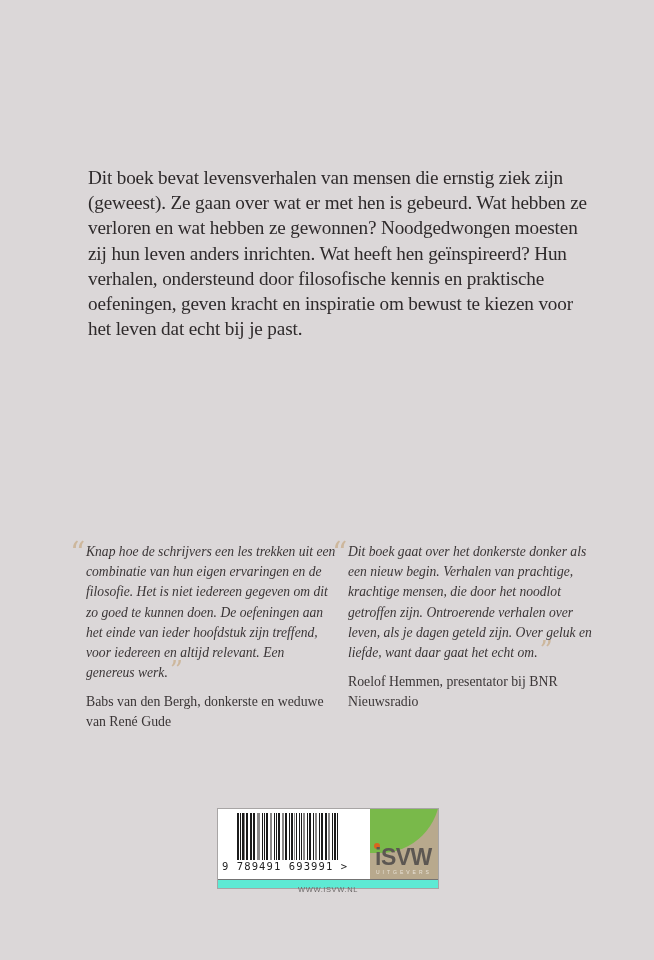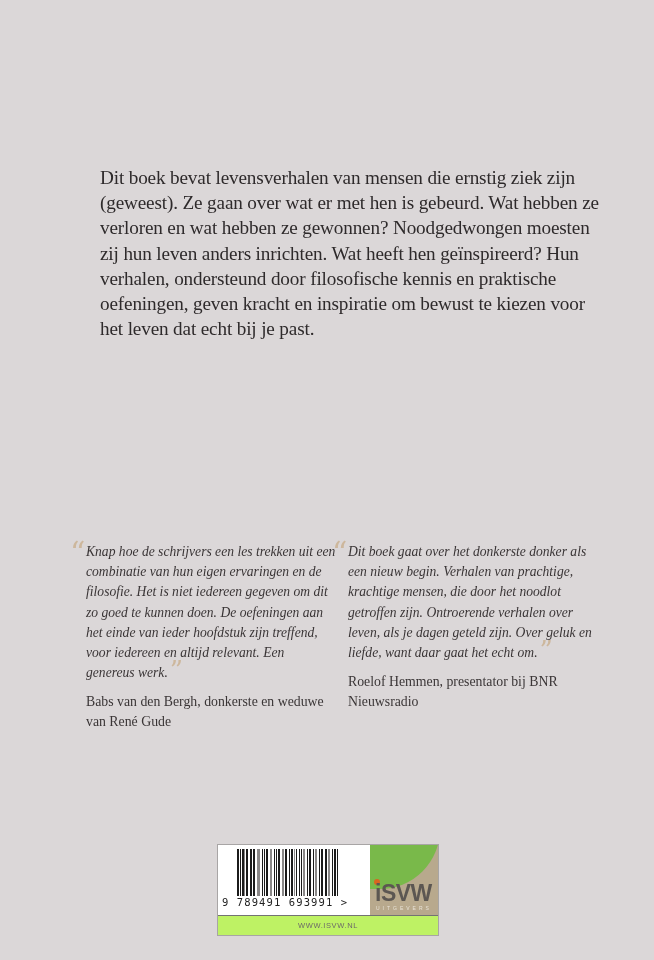--- a/index.html
+++ b/index.html
@@ -12,21 +12,20 @@
       overflow: hidden;
     }
     .main-text {
       position: absolute;
       left: 88px; top: 165px;
       width: 500px;
       font-size: 19.2px;
       line-height: 25.2px;
       letter-spacing: -0.15px;
       color: #2e2a2b;
-      margin-left: 12px;
     }
     .main-text p { margin: 0; }
     .main-text p.indent { text-indent: 24px; }
 
     .quote {
       position: absolute;
       top: 542px;
       font-size: 13.6px;
       line-height: 20.2px;
       color: #3a3536;
@@ -60,25 +59,24 @@
     .attribution {
       margin-top: 9px;
       font-size: 13.8px;
       line-height: 20px;
       color: #3a3536;
     }
 
     .barcode-box {
       position: absolute;
       left: 217px; top: 808px;
-      width: 222px; height: 92px;
-      background: #bef264;
+      width: 222px; height: 81px;
+      background: #5eead4;
       border: 1px solid #a8a5a5;
       box-sizing: border-box;
-      margin-top: 36px;
     }
     .barcode-area {
       position: absolute;
       left: 0; top: 0;
       width: 152px; height: 70px;
       background: #ffffff;
     }
     .bars {
       position: absolute;
       left: 19px; top: 4px;

